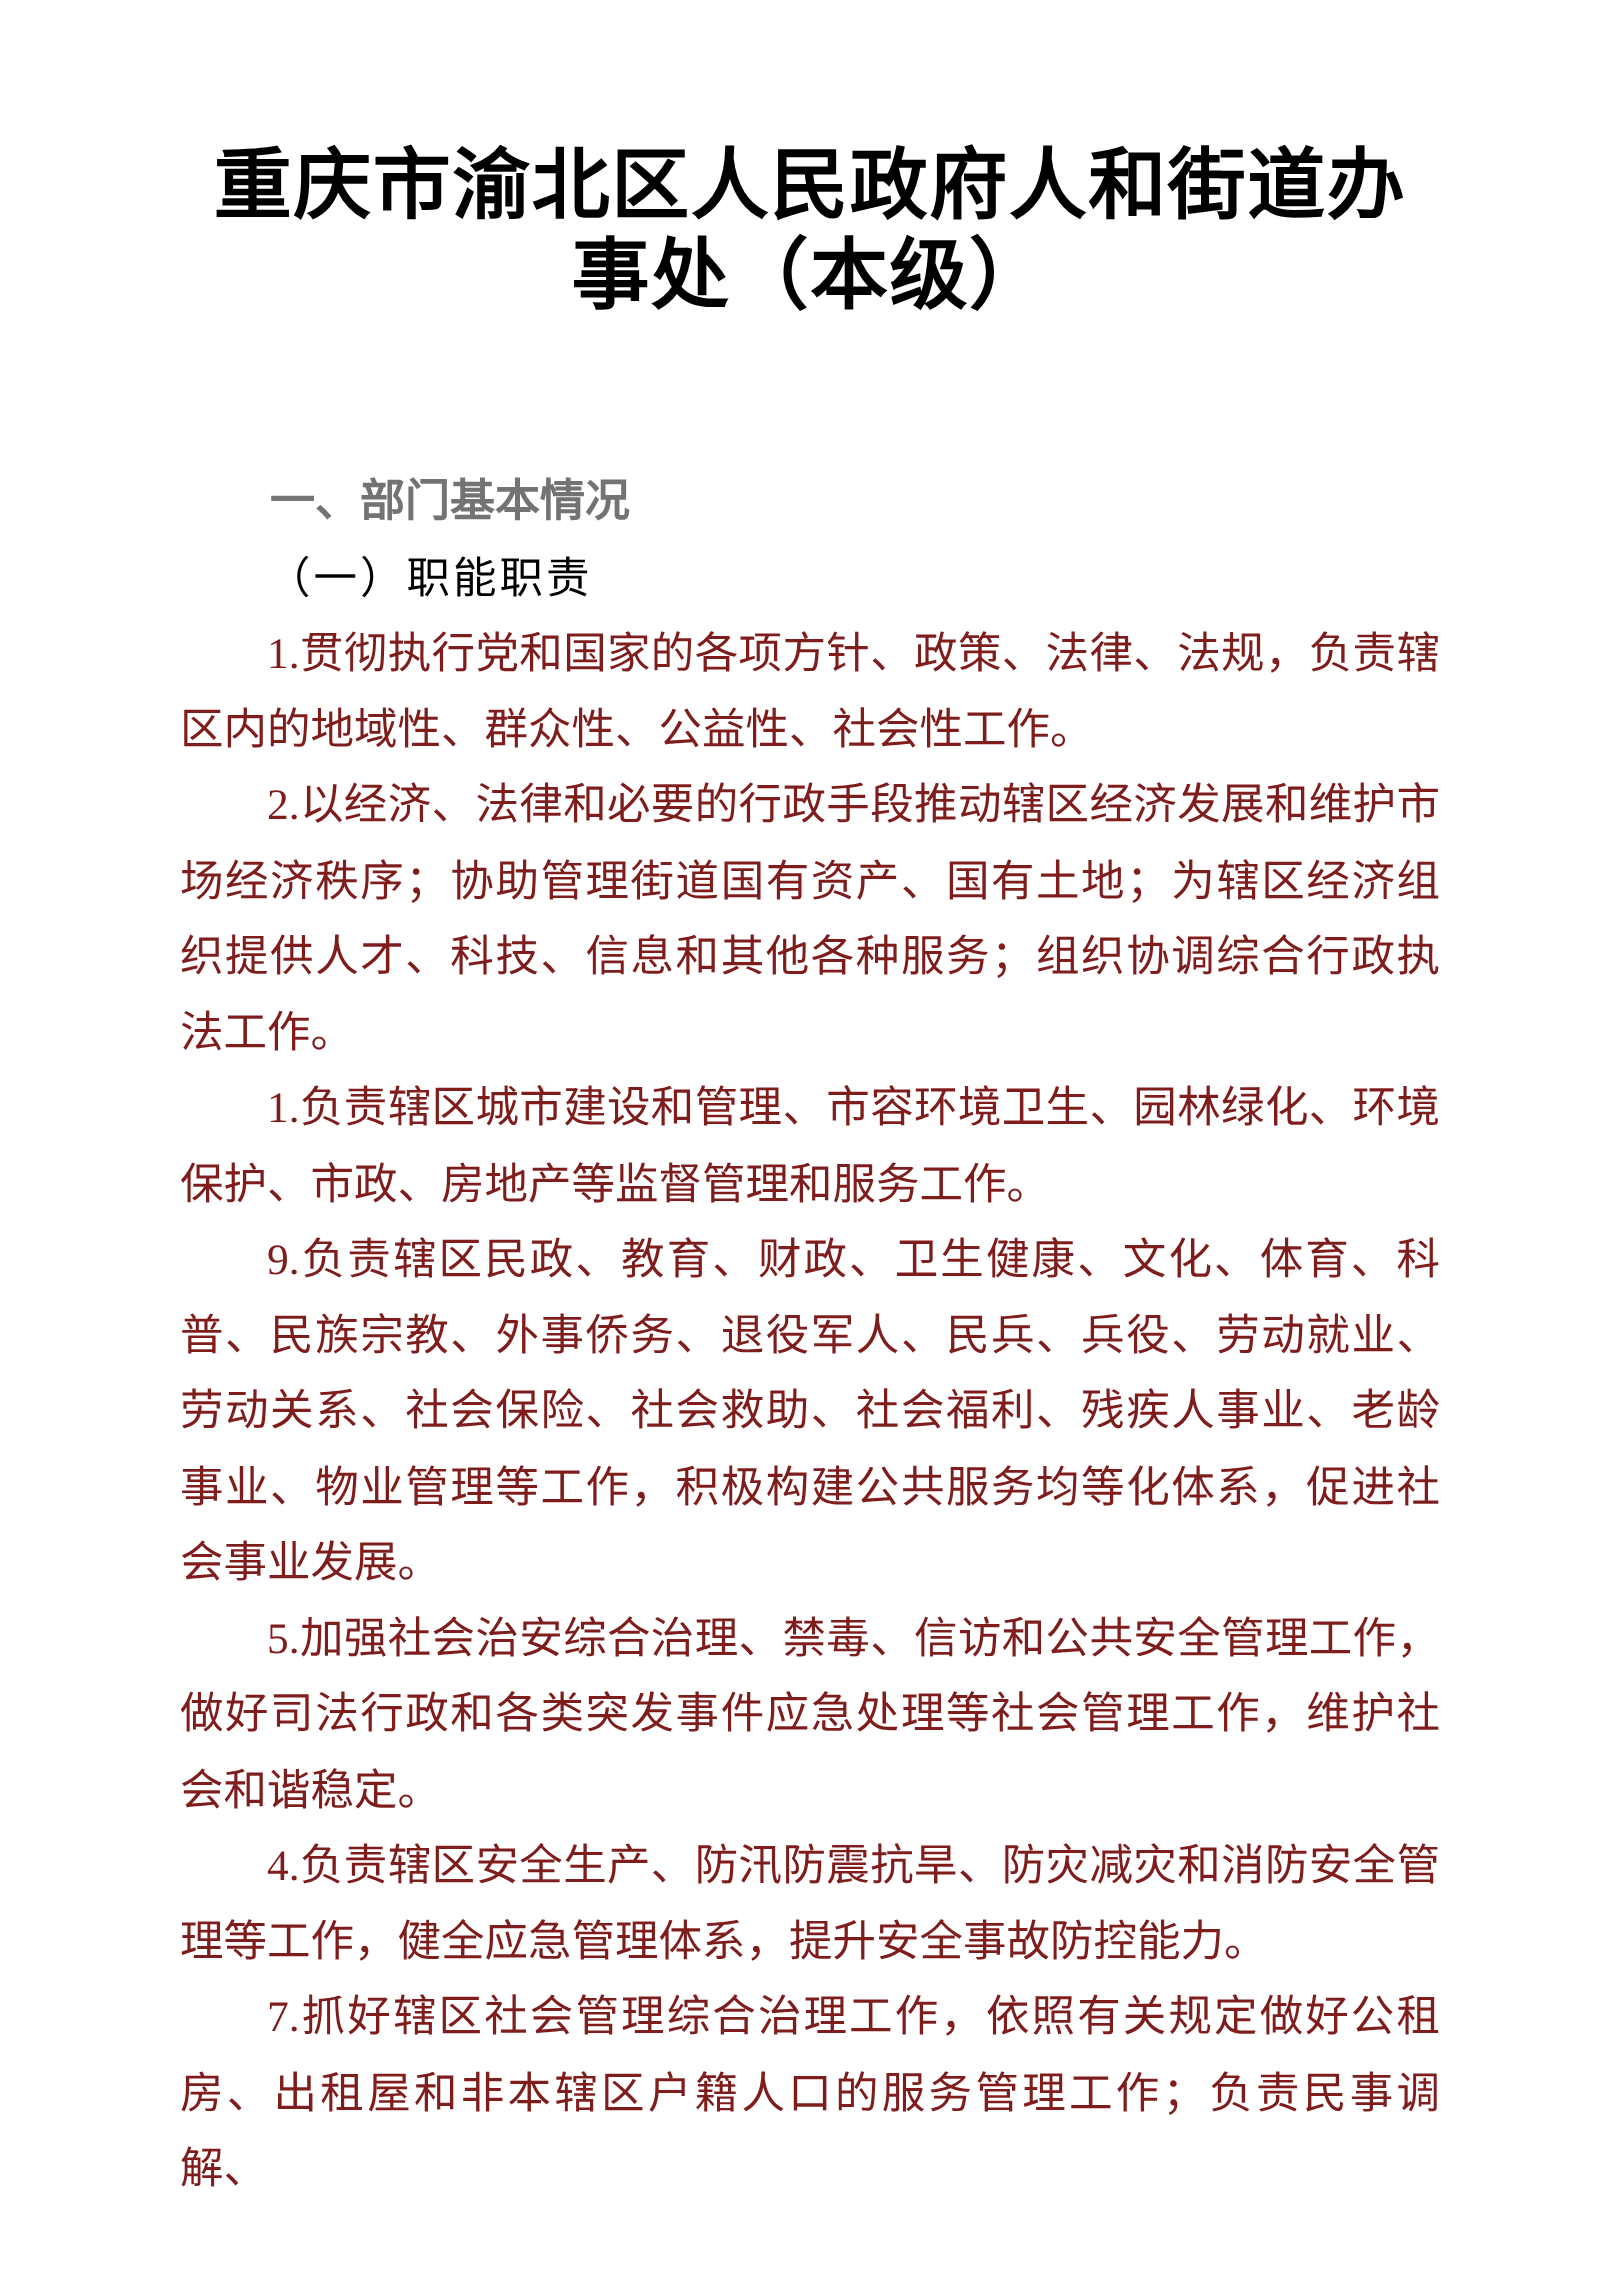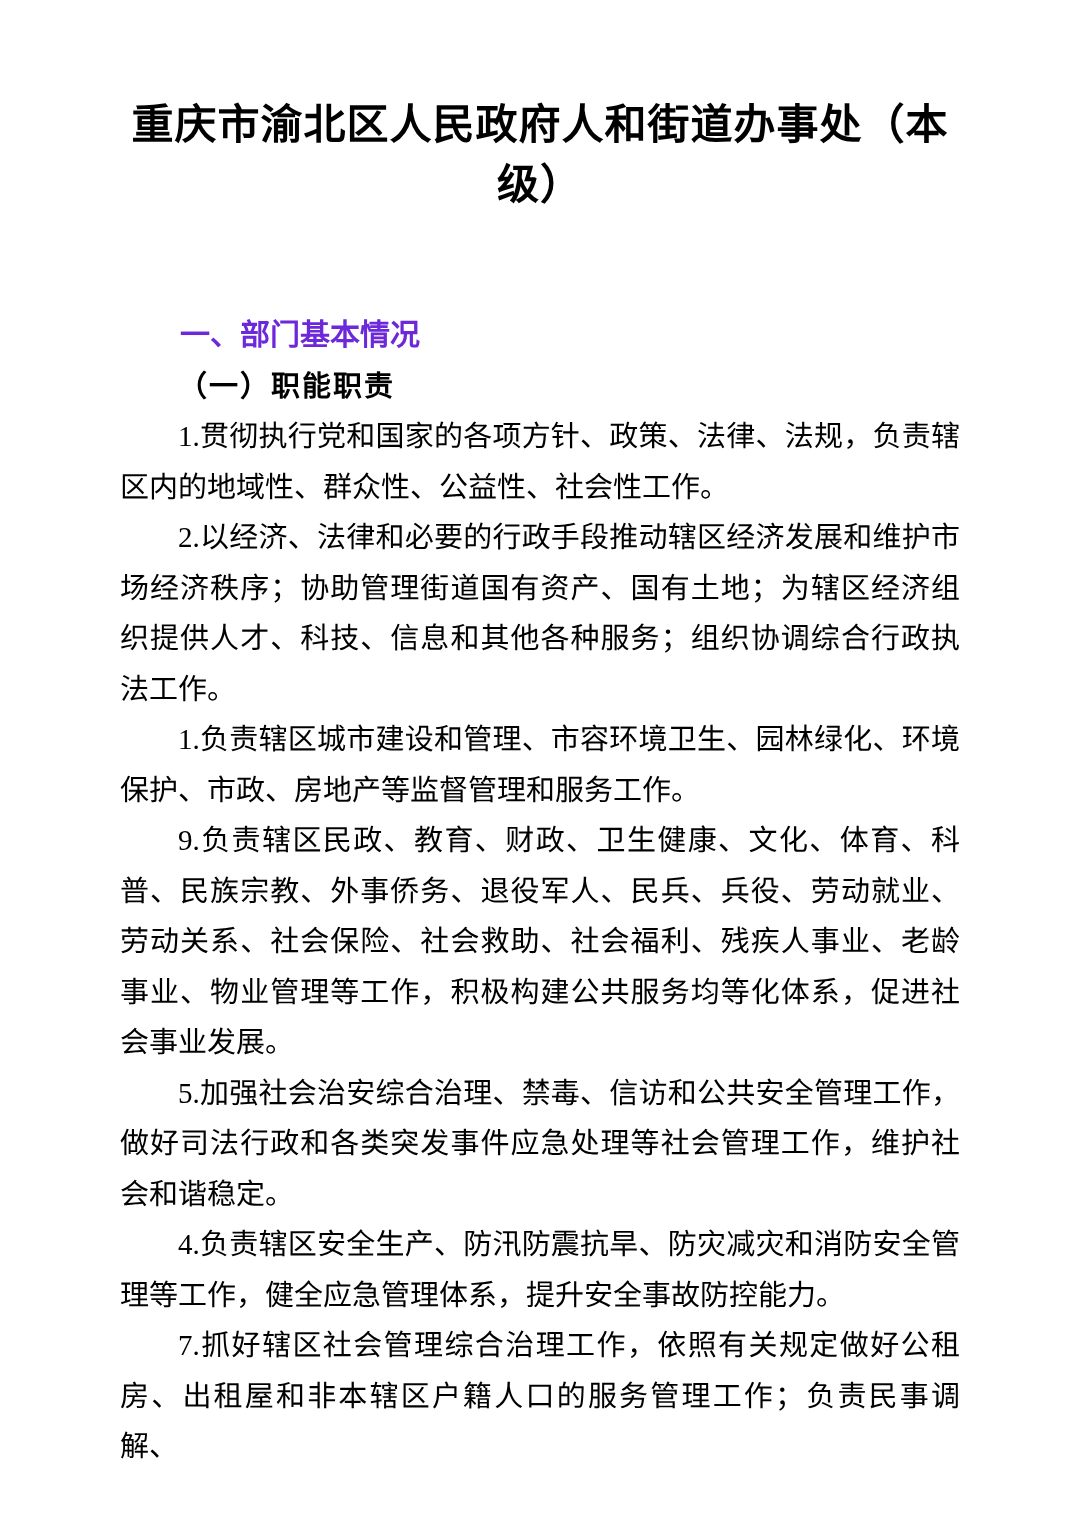--- a/index.html
+++ b/index.html
@@ -20,53 +20,53 @@
     width: 1074px;
     height: 1520px;
     padding: 0 114px 0 120px;
     position: relative;
   }
   .doc-title {
     margin: 95px 0 0 0;
     text-align: center;
     font-family: "Liberation Serif", "DejaVu Serif", serif;
     font-weight: 700;
-    font-size: 42px;
+    font-size: 52px;
     line-height: 60px;
     color: #000000;
     letter-spacing: 1px;
   }
   .body-block {
     margin-top: 95px;
   }
   .section-heading {
     font-family: "Liberation Sans", "DejaVu Sans", sans-serif;
     font-weight: 700;
     font-size: 30px;
     line-height: 50.5px;
-    color: #6d28d9;
+    color: #737373;
     text-indent: 2em;
     margin: 0;
   }
   .subsection-heading {
     font-family: "Liberation Serif", "DejaVu Serif", serif;
-    font-weight: 700;
+    font-weight: 400;
     font-size: 29px;
     line-height: 50.5px;
     color: #000000;
     text-indent: 2em;
     margin: 0;
     letter-spacing: 2px;
   }
   .body-para {
     font-family: "Liberation Serif", "DejaVu Serif", serif;
     font-weight: 400;
     font-size: 29px;
     line-height: 50.5px;
-    color: #000000;
+    color: #7f1d1d;
     margin: 0;
     text-indent: 2em;
     text-align: justify;
     text-justify: inter-character;
   }
 </style>
 </head>
 <body>
 
 <div class="page">

